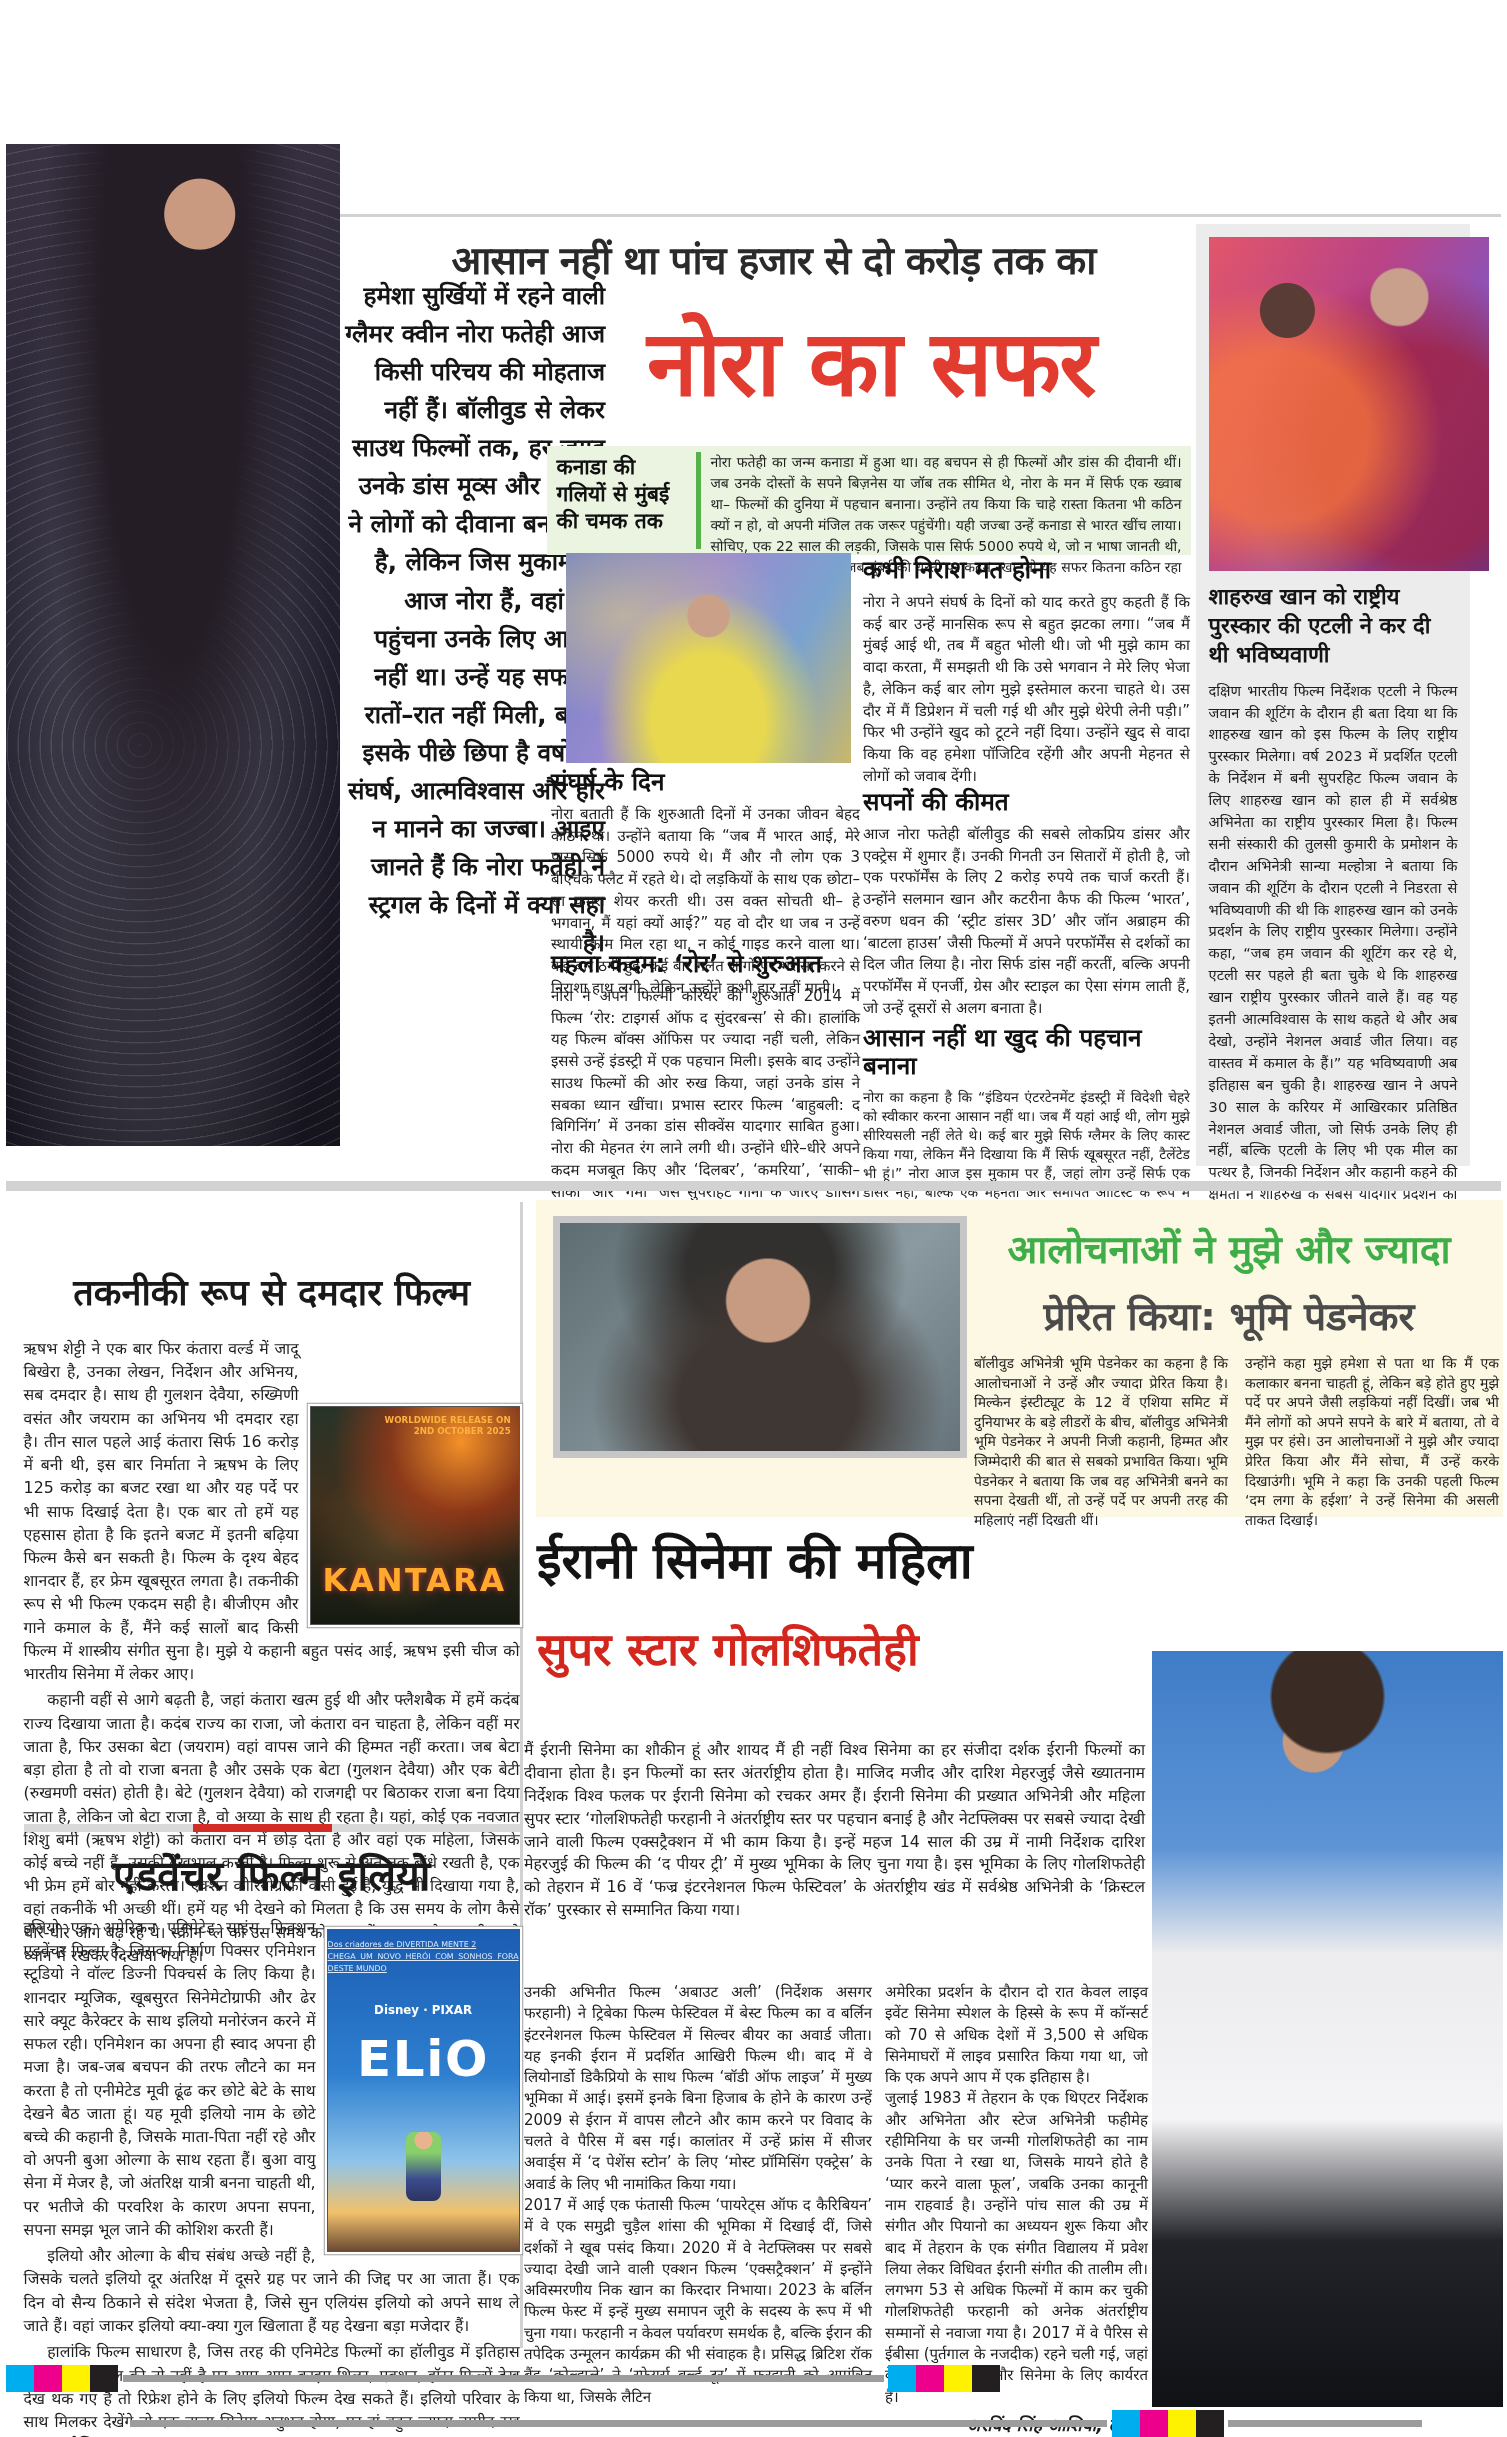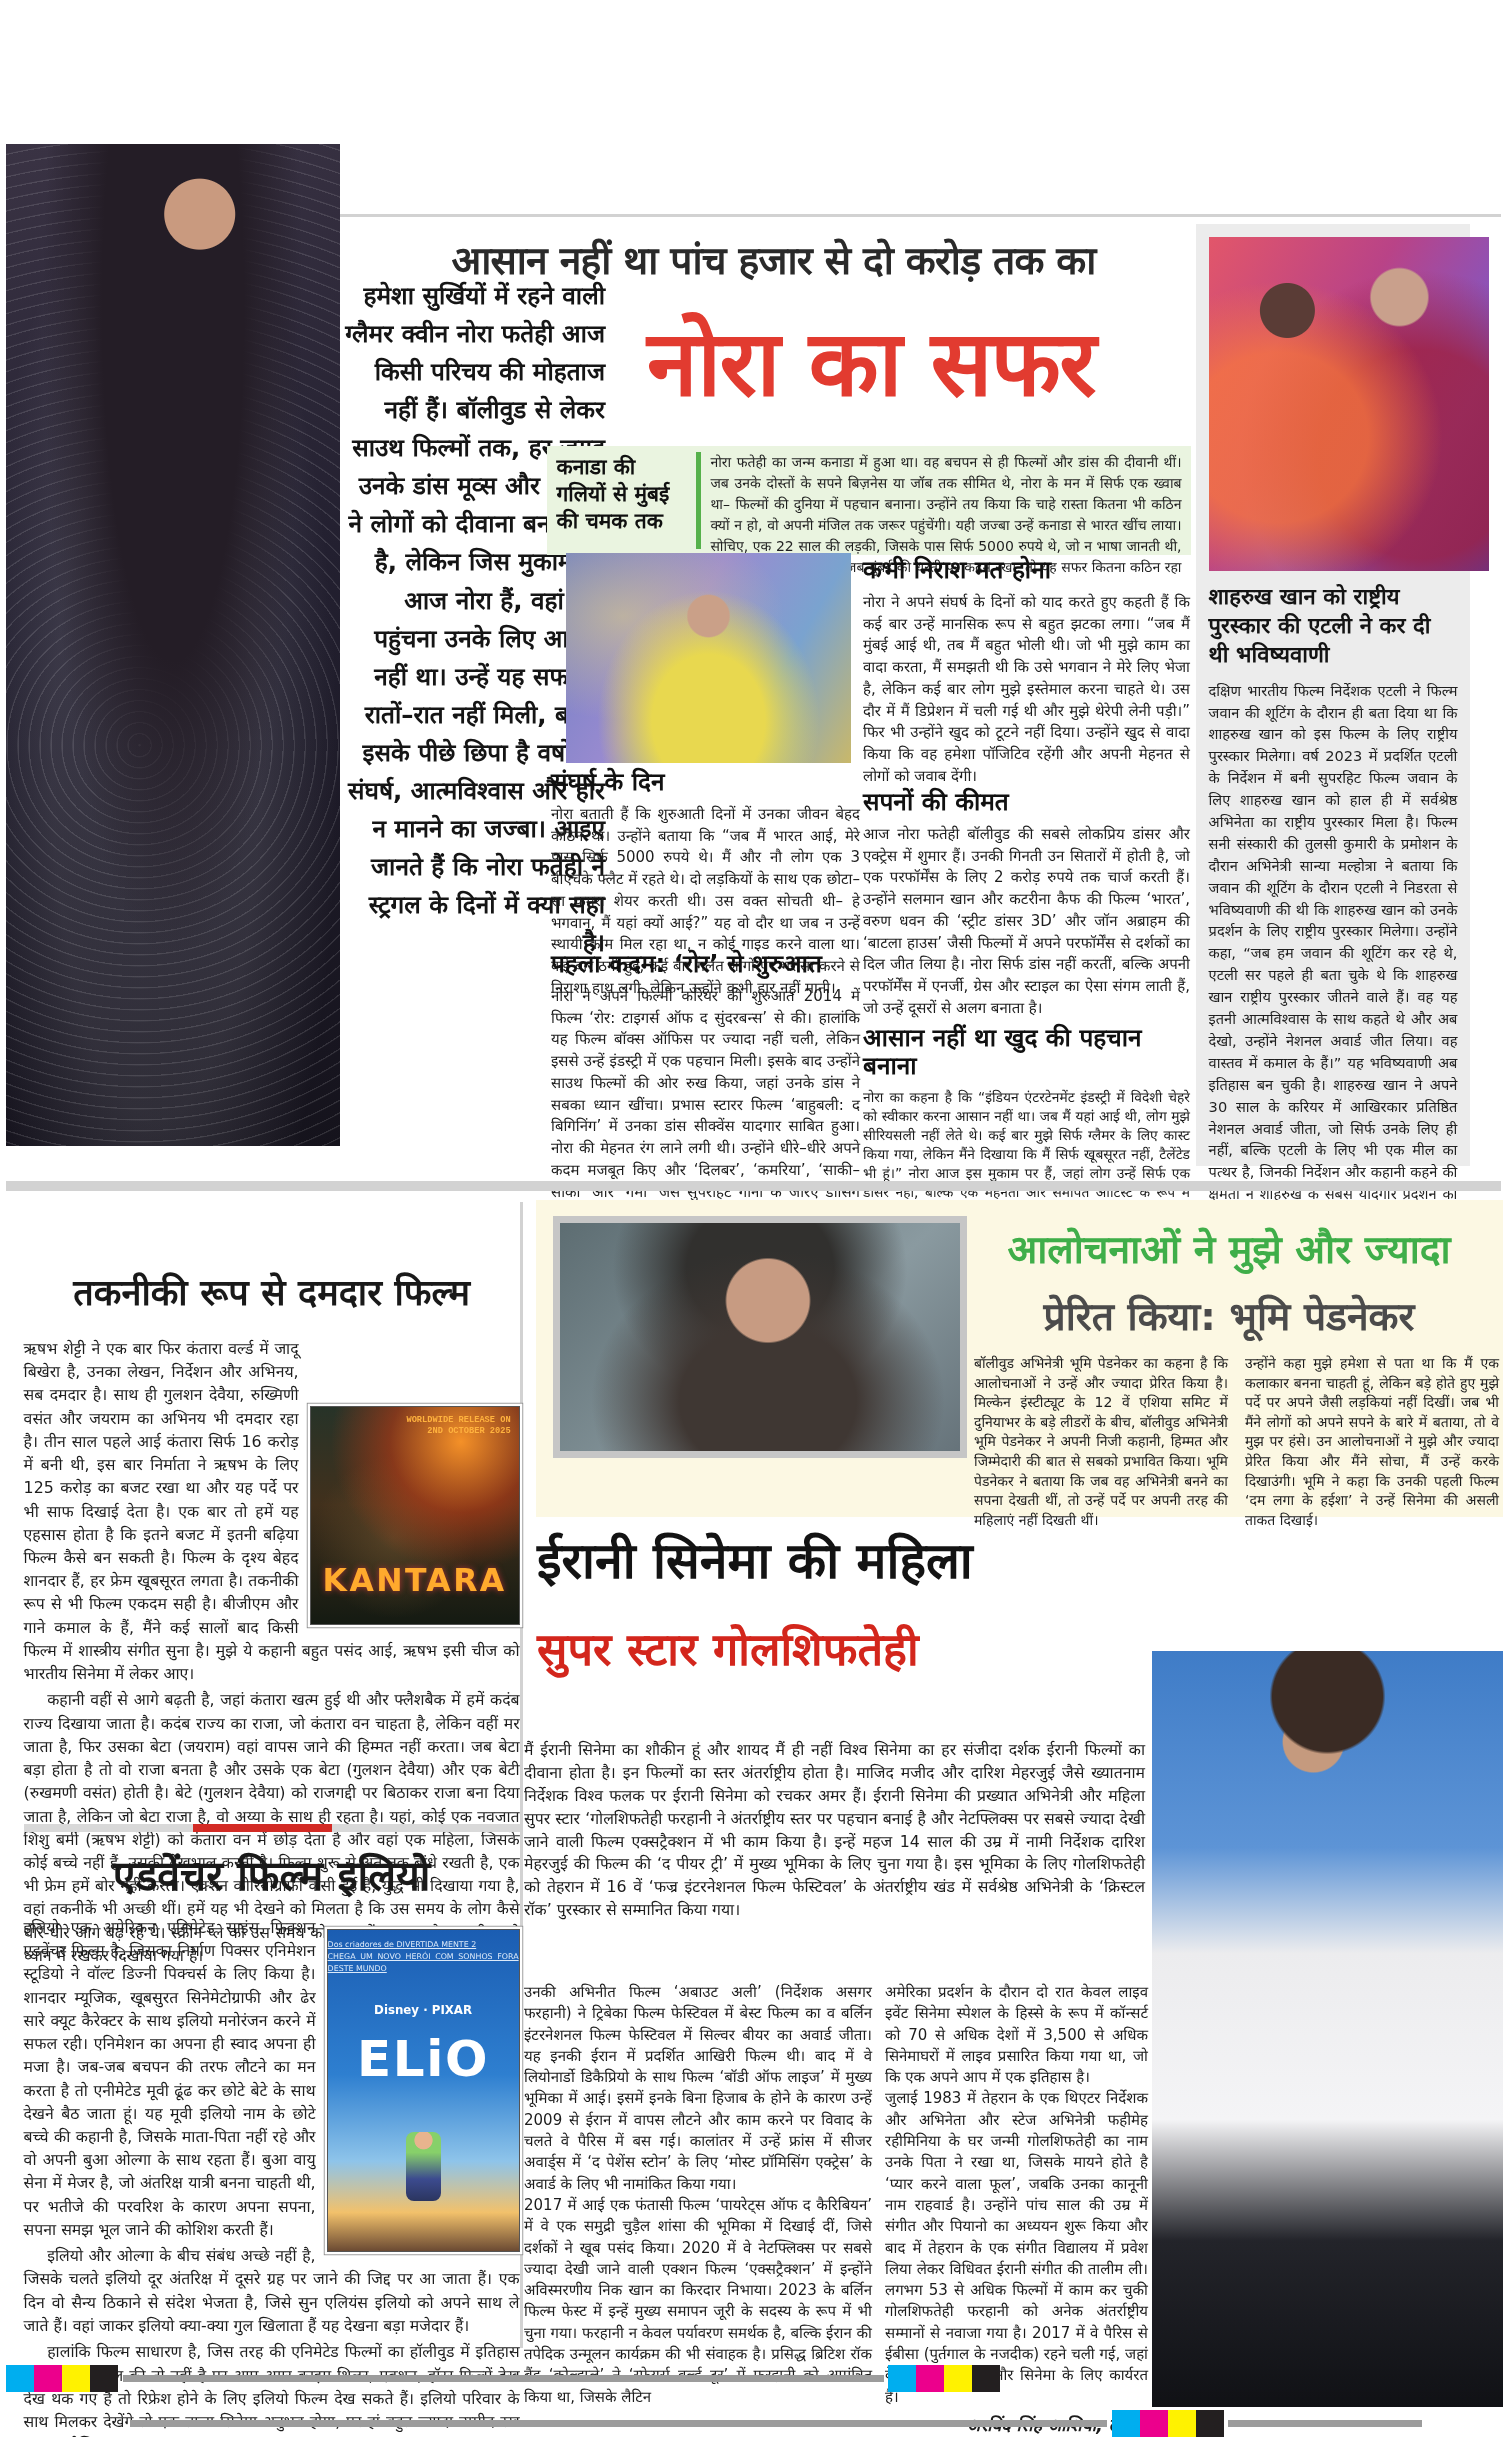--- a/index.html
+++ b/index.html
@@ -47,21 +47,21 @@
   .revtitle{font-size:36px;font-weight:bold;color:#191919;text-align:center;white-space:nowrap;}
   .byline{text-align:right;font-weight:bold;font-size:18px;margin-top:6.3px;}
   .indent{text-indent:23.6px;}
   .poster-frame{float:right;border:1.6px solid #555;box-shadow:0 0 0 2.4px #fff,0 0 0 3.2px #888;}
   
   .kantara{width:208px;height:217px;margin:69px 0 6.3px 11px;position:relative;
     background:
       radial-gradient(circle at 72% 16%, rgba(255,150,40,.95), rgba(200,60,20,.55) 30%, transparent 55%),
       radial-gradient(circle at 40% 60%, rgba(120,90,50,.5), transparent 45%),
       linear-gradient(#273328,#41301c 45%,#141a12);}
-  .kantara .rel{position:absolute;top:7.9px;right:7.9px;text-align:right;color:#ffb23e;font-size:8.7px;font-weight:bold;line-height:1.3;font-family:Liberation Mono, monospace;}
+  .kantara .rel{position:absolute;top:7.9px;right:7.9px;text-align:right;color:#ffb23e;font-size:8.7px;font-weight:bold;line-height:1.3;}
   .kantara .ktitle{position:absolute;bottom:20.5px;width:100%;text-align:center;font-size:31.5px;font-weight:bold;letter-spacing:2.4px;color:#ffaa2d;text-shadow:0 0 6.3px #a33;}
   
   .elio{width:191px;height:321px;margin:12.6px 0 6.3px 11px;position:relative;
     background:linear-gradient(#1b5db2,#2e7fd0 45%,#8ec4ea 72%,#f2c16b 88%,#6b4a33);}
   .elio .small{position:absolute;top:9.5px;width:100%;color:#dceafa;font-size:7.9px;line-height:1.5;text-decoration:underline;}
   .elio .studio{position:absolute;top:72px;width:100%;text-align:center;color:#fff;font-size:11.8px;font-weight:bold;}
   .elio .etitle{position:absolute;top:93px;width:100%;text-align:center;color:#fff;font-size:50px;font-weight:bold;letter-spacing:1.6px;}
   .elio .boy{position:absolute;bottom:50px;left:50%;margin-left:-17.3px;width:35px;height:69px;
     background:radial-gradient(circle at 50% 12%, #e8b48e 0 8.7px, transparent 9.5px),linear-gradient(#87d06a 20.5px,#3c4b8f 47px,#2b355f);border-radius:7.9px;}
   

